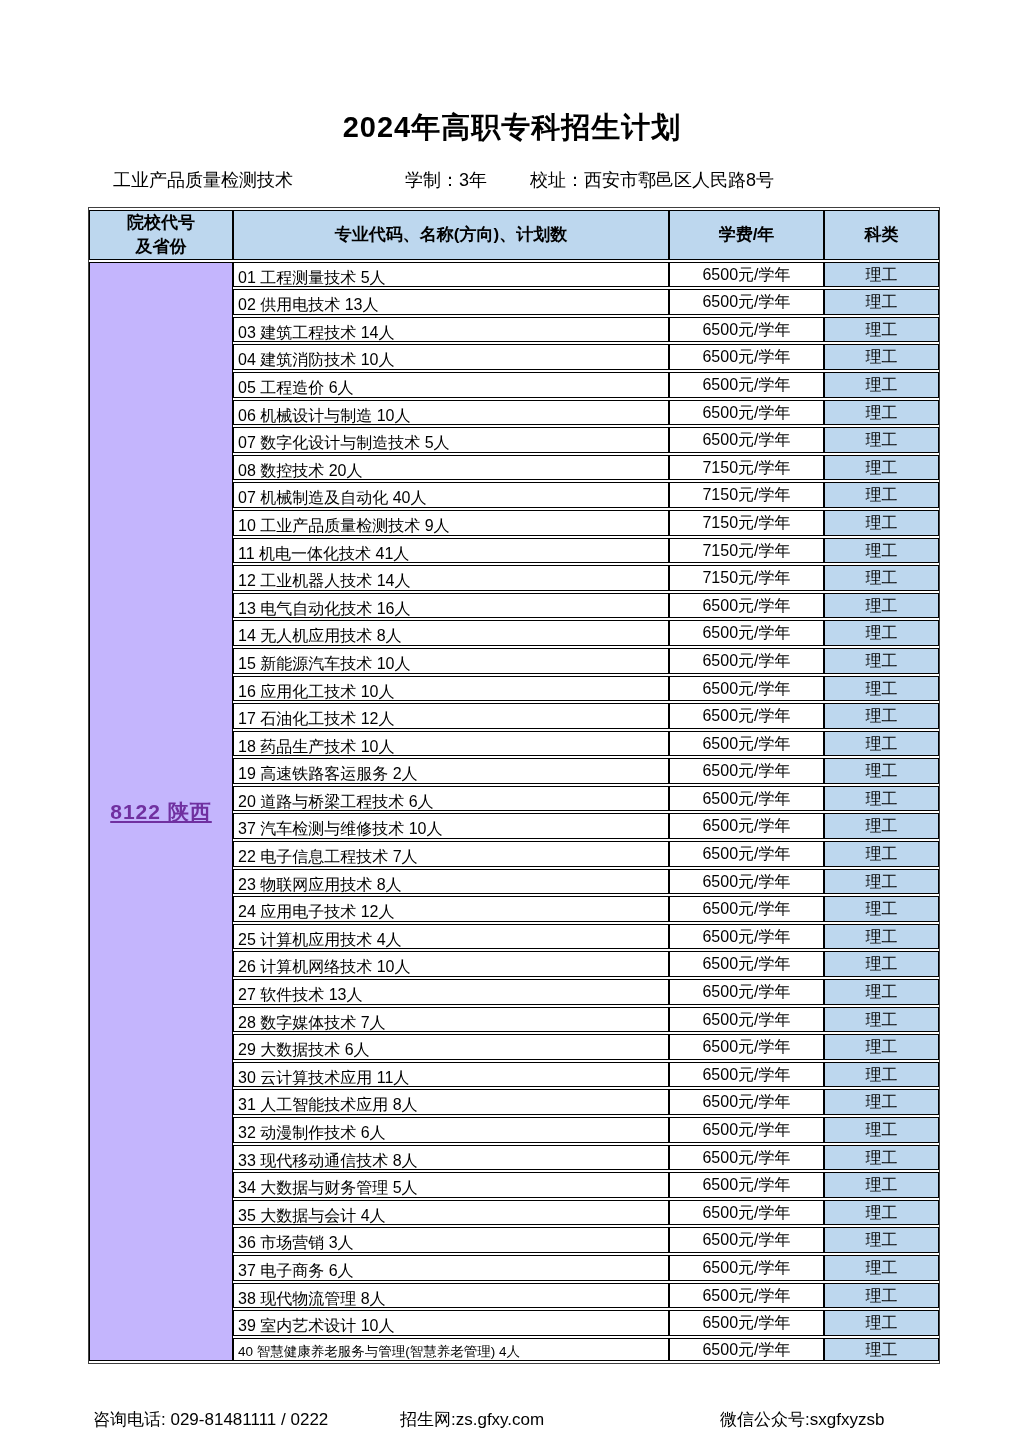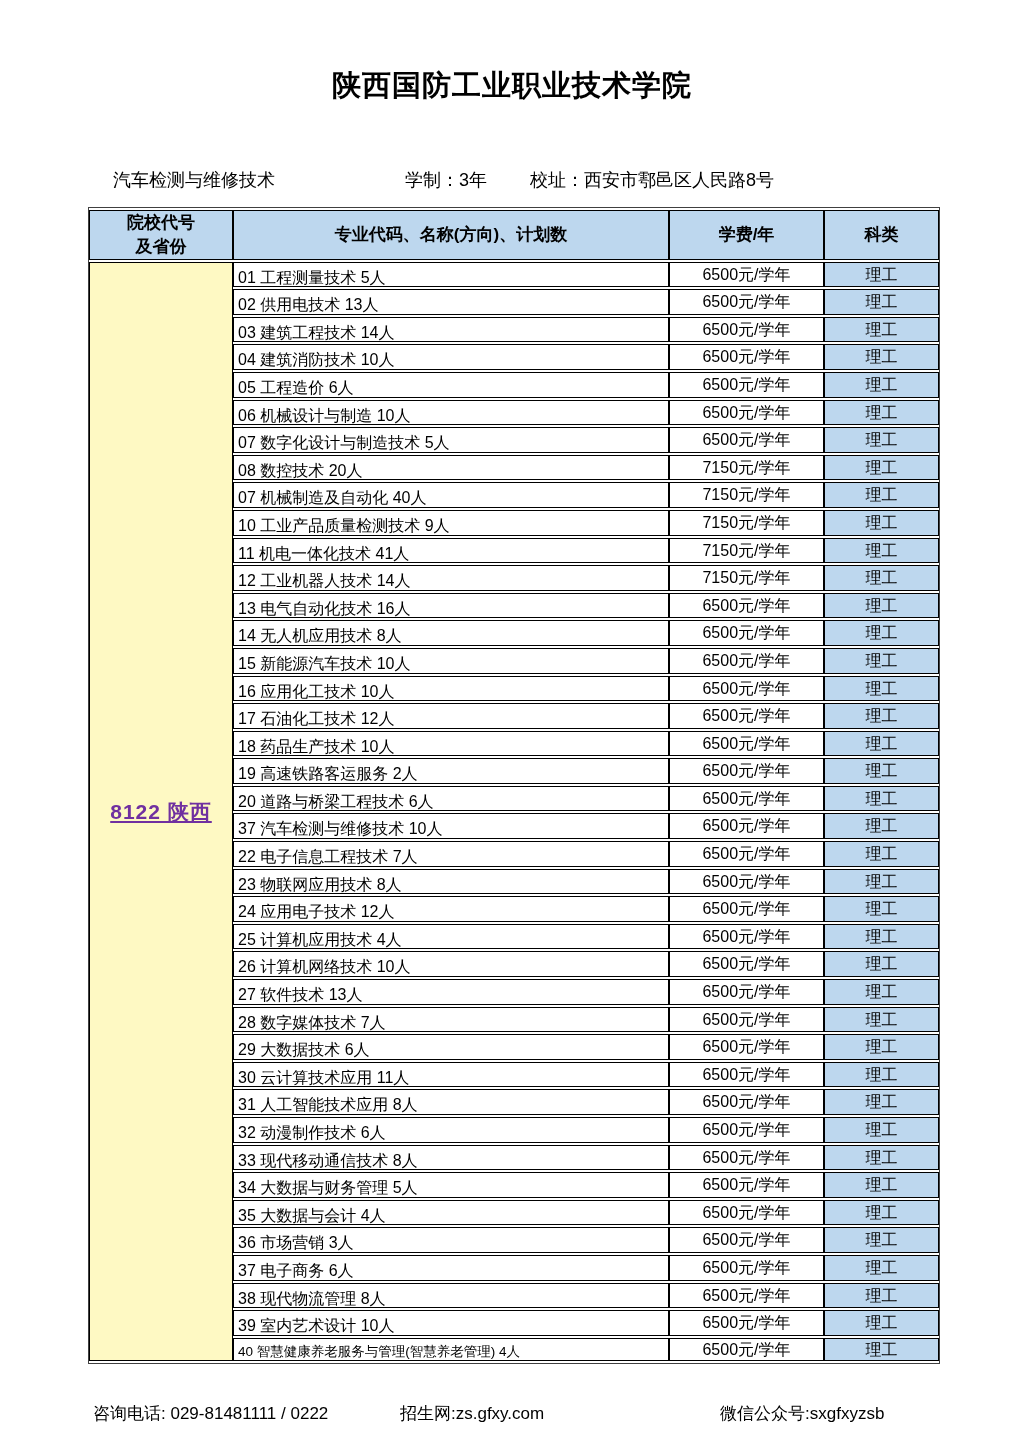--- a/index.html
+++ b/index.html
@@ -42,42 +42,42 @@
     height: 48px; text-align: center; vertical-align: middle;
     line-height: 1.4; padding: 0;
   }
   td {
     height: 23.3px; font-size: 16px; line-height: 1.1;
     vertical-align: middle; background: #fff; padding: 0;
   }
   td.major { text-align: left; padding: 6px 2px 0 4px; }
   td.fee   { text-align: center; }
   td.cat   { text-align: center; background: var(--cell-blue); }
-  td.code-cell { text-align: center; background: #fef9c3; }
+  td.code-cell { text-align: center; background: #c4b5fd; }
   .code-text {
     color: var(--purple); font-weight: bold; font-size: 21px;
     text-decoration: underline; letter-spacing: 1px;
   }
   tr.small td.major { font-size: 13.5px; margin-left: 44px; }
 
   .footer { position: absolute; top: 1392px; left: 0; width: 100%; height: 24px; font-size: 17px; color: #000; }
-  .footer .seg { position: absolute; top: 10px; white-space: nowrap; }
+  .footer .seg { position: absolute; top: 16px; white-space: nowrap; }
   .footer-phone   { left: 93px; }
   .footer-website { left: 400px; }
   .footer-wechat  { left: 720px; }
 </style>
 </head>
 <body>
 
 <div class="page">
 
-  <div class="title-line l1">陕西国防工业职业技术学院</div>
+  <div class="title-line l2">2024年高职专科招生计划</div>
 
   <div class="info-line">
-    <span class="seg seg-type">汽车检测与维修技术</span>
+    <span class="seg seg-type">工业产品质量检测技术</span>
     <span class="seg seg-duration">学制：3年</span>
     <span class="seg seg-address">校址：西安市鄠邑区人民路8号</span>
   </div>
 
   <div class="table-wrap">
     <table class="plan">
       <colgroup>
         <col style="width:144px">
         <col style="width:436px">
         <col style="width:155px">

